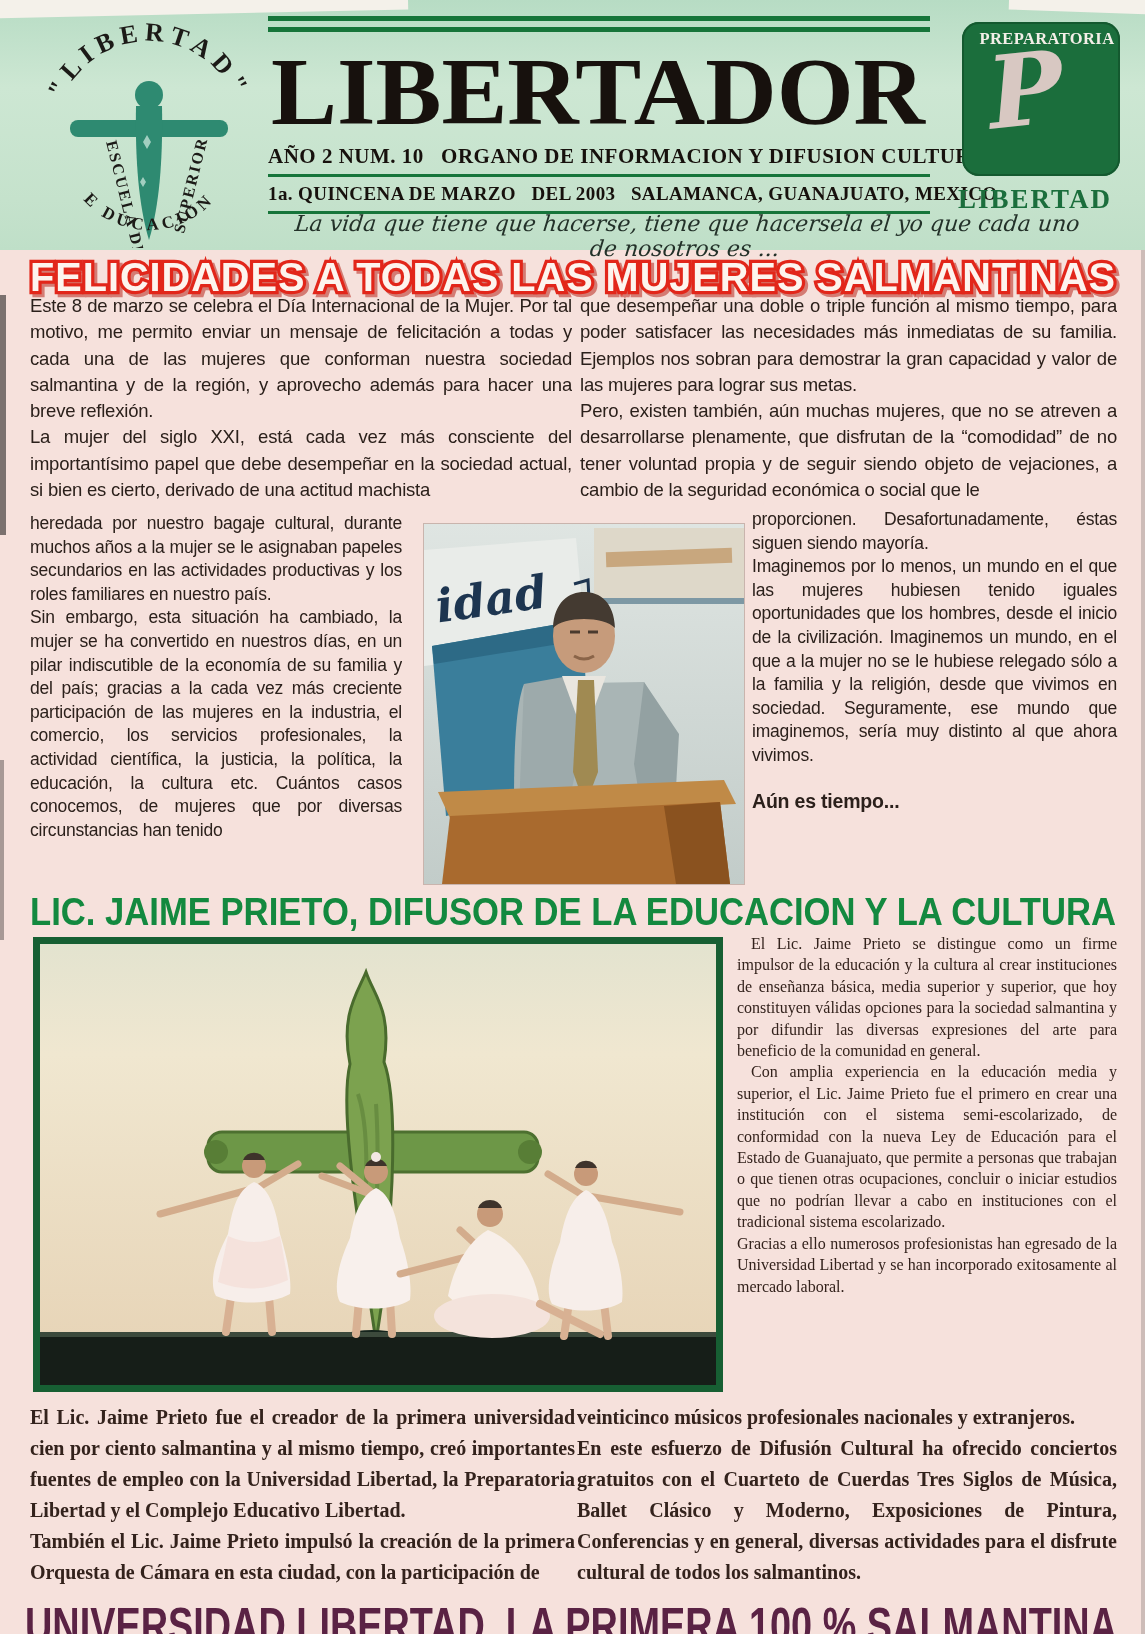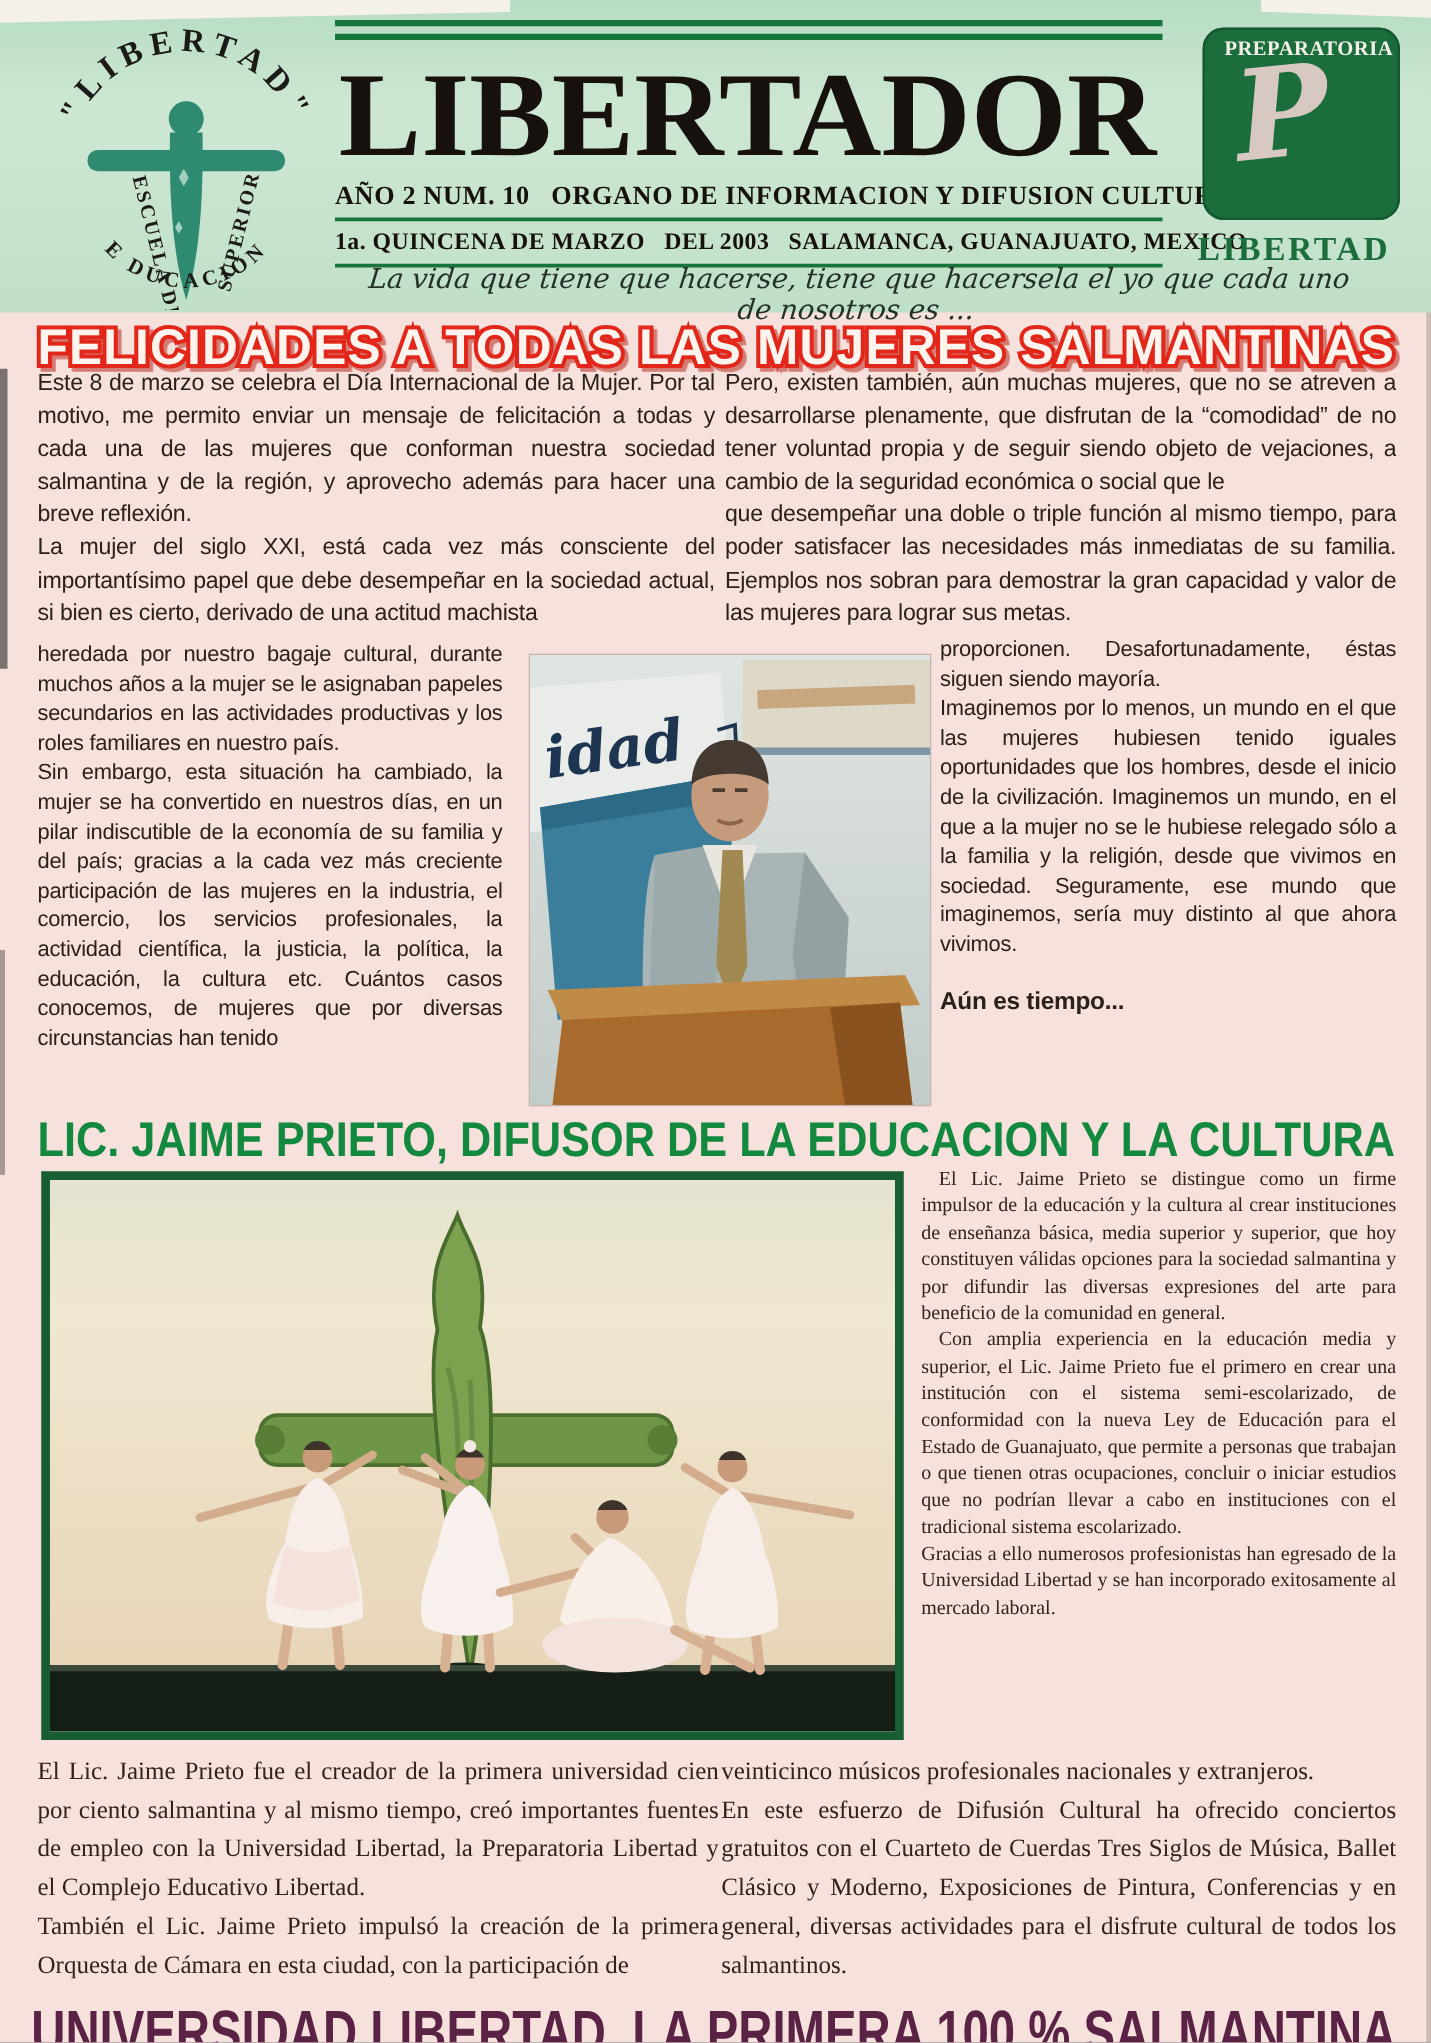--- a/index.html
+++ b/index.html
@@ -49,21 +49,21 @@
           box-shadow:0 0 0 1px #c9b4ad;}
   
   #photo2{position:absolute;left:33px;top:937px;width:676px;height:441px;
           border:7px solid #175f33;background:#ead9bd;}
   .a2serif{position:absolute;font-family:"Liberation Serif",serif;color:#33221c;
            text-align:justify;}
   #a2-right{left:737px;top:933px;width:380px;font-size:16px;line-height:21.4px;}
   #a2-right p{margin:0;}
   #a2-right p.ind{text-indent:14px;}
   .a2bottom{font-size:20px;line-height:31px;}
-  .a2bottom p{margin:0;}
+  .a2bottom p{margin:0;font-weight:bold;}
   #a2-bottom-left {left:30px; top:1402px;width:545px;}
   #a2-bottom-right{left:577px;top:1402px;width:540px;}
   
   .streak{position:absolute;background:#151515;}
   #footer-banner-svg{position:absolute;left:20px;top:1597px;}
 </style>
 </head>
 <body>
 
 <div id="page">
@@ -120,22 +120,22 @@
 
   <svg class="headline-svg" style="top:252px" width="1098" height="52" viewBox="0 0 1098 52">
     <text x="5" y="39" font-family="Liberation Sans,sans-serif" font-weight="800" font-size="40" fill="#fdf4ee" stroke="#e2261a" stroke-width="6.5" paint-order="stroke" letter-spacing="1" textLength="1086" lengthAdjust="spacingAndGlyphs" style="filter:drop-shadow(3px 3px 0 rgba(178,22,10,.5));">FELICIDADES  A  TODAS  LAS  MUJERES  SALMANTINAS</text>
   </svg>
 
   <div id="a1-left-wide" class="a1">
     <p>Este 8 de marzo se celebra el Día Internacional de la Mujer. Por tal motivo, me permito enviar un mensaje de felicitación a todas y cada una de las mujeres que conforman nuestra sociedad salmantina y de la región, y aprovecho además para hacer una breve reflexión.</p>
     <p>La mujer del siglo XXI, está cada vez más consciente del importantísimo papel que debe desempeñar en la sociedad actual, si bien es cierto, derivado de una actitud machista</p>
   </div>
   <div id="a1-right-wide" class="a1">
+    <p>que desempeñar una doble o triple función al mismo tiempo, para poder satisfacer las necesidades más inmediatas de su familia. Ejemplos nos sobran para demostrar la gran capacidad y valor de las mujeres para lograr sus metas.</p>
     <p>Pero, existen también, aún muchas mujeres, que no se atreven a desarrollarse plenamente, que disfrutan de la “comodidad” de no tener voluntad propia y de seguir siendo objeto de vejaciones, a cambio de la seguridad económica o social que le</p>
-    <p>que desempeñar una doble o triple función al mismo tiempo, para poder satisfacer las necesidades más inmediatas de su familia. Ejemplos nos sobran para demostrar la gran capacidad y valor de las mujeres para lograr sus metas.</p>
   </div>
   <div id="a1-left-narrow" class="a1 narrow">
     <p>heredada por nuestro bagaje cultural, durante muchos años a la mujer se le asignaban papeles secundarios en las actividades productivas y los roles familiares en nuestro país.</p>
     <p>Sin embargo, esta situación ha cambiado, la mujer se ha convertido en nuestros días, en un pilar indiscutible de la economía de su familia y del país; gracias a la cada vez más creciente participación de las mujeres en la industria, el comercio, los servicios profesionales, la actividad científica, la justicia, la política, la educación, la cultura etc. Cuántos casos conocemos, de mujeres que por diversas circunstancias han tenido</p>
   </div>
   <div id="a1-right-narrow" class="a1 narrow">
     <p>proporcionen. Desafortunadamente, éstas siguen siendo mayoría.</p>
     <p>Imaginemos por lo menos, un mundo en el que las mujeres hubiesen tenido iguales oportunidades que los hombres, desde el inicio de la civilización. Imaginemos un mundo, en el que a la mujer no se le hubiese relegado sólo a la familia y la religión, desde que vivimos en sociedad. Seguramente, ese mundo que imaginemos, sería muy distinto al que ahora vivimos.</p>
     <div id="a1-sign">
       <div class="s1">Aún es tiempo...</div>

